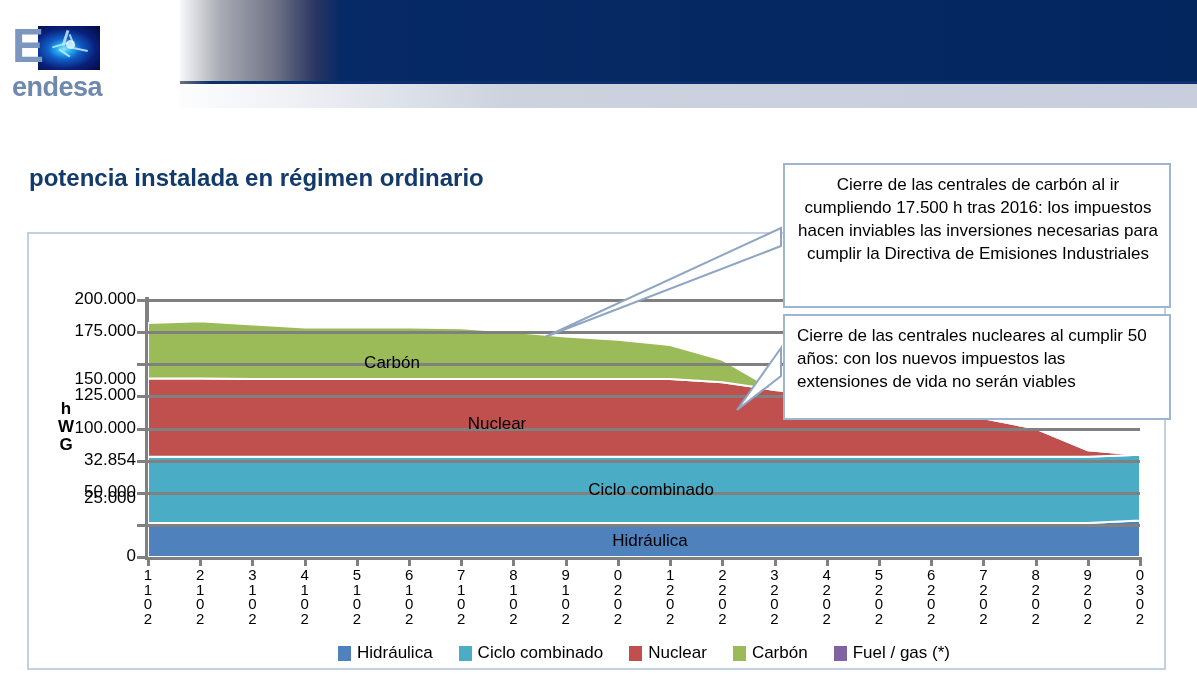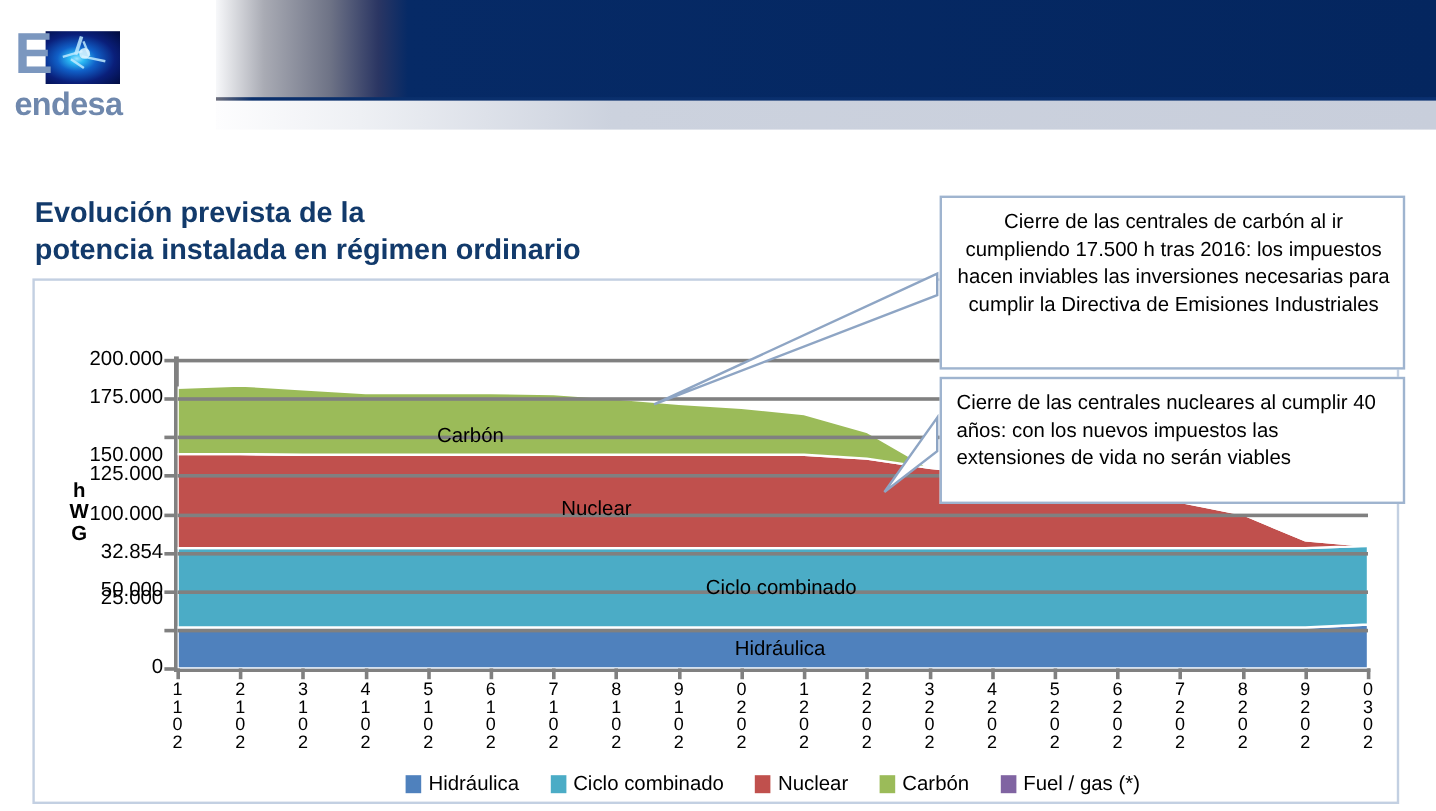--- a/index.html
+++ b/index.html
@@ -139,21 +139,20 @@
       <div class="spark" style="left:30px;top:22px;width:20px;height:2px;transform:rotate(12deg);"></div>
       <div class="spark" style="left:20px;top:26px;width:13px;height:2px;transform:rotate(34deg);"></div>
       <div class="spark" style="left:28px;top:14px;width:9px;height:9px;border-radius:50%;background:#ddf5ff;"></div>
     </div>
     <div id="logo-e">E</div>
   </div>
   <div id="logo-text">endesa</div>
 </div>
 
 <div id="subtitle">
-  <span>Evolución prevista de la</span>
   <span class="s2">potencia instalada en régimen ordinario</span>
 </div>
 
 <div id="chart-panel"></div>
 
 <div id="ylabels">
     <div class="ylabel" style="top: 289px;">200.000</div>
     <div class="ylabel" style="top: 321.125px;">175.000</div>
     <div class="ylabel" style="top: 369px;">150.000</div>
     <div class="ylabel" style="top: 385.375px;">125.000</div>
@@ -187,21 +186,21 @@
     <div class="gridline" style="top: 191.75px;"></div>
     <div class="gridline" style="top: 223.875px;"></div>
   </div>
 
 <svg id="callout-svg">
   <polygon points="781,228 545,337 781,246" fill="#ffffff" stroke="#8ea5c4" stroke-width="2"></polygon>
   <polygon points="781,348 737,410 781,376" fill="#ffffff" stroke="#8ea5c4" stroke-width="2"></polygon>
 </svg>
 
 <div class="callout" id="callout-1">Cierre de las centrales de carbón al ir cumpliendo 17.500 h tras 2016: los impuestos hacen inviables las inversiones necesarias para cumplir la Directiva de Emisiones Industriales</div>
-<div class="callout" id="callout-2">Cierre de las centrales nucleares al cumplir 40 años: con los nuevos impuestos las extensiones de vida no serán viables</div>
+<div class="callout" id="callout-2">Cierre de las centrales nucleares al cumplir 50 años: con los nuevos impuestos las extensiones de vida no serán viables</div>
 
 <div id="legend">
     <div class="legend-item">
       <span class="legend-swatch" style="background: rgb(79, 129, 189);"></span>
       <span class="legend-label">Hidráulica</span>
     </div>
     <div class="legend-item">
       <span class="legend-swatch" style="background: rgb(75, 172, 198);"></span>
       <span class="legend-label">Ciclo combinado</span>
     </div>

